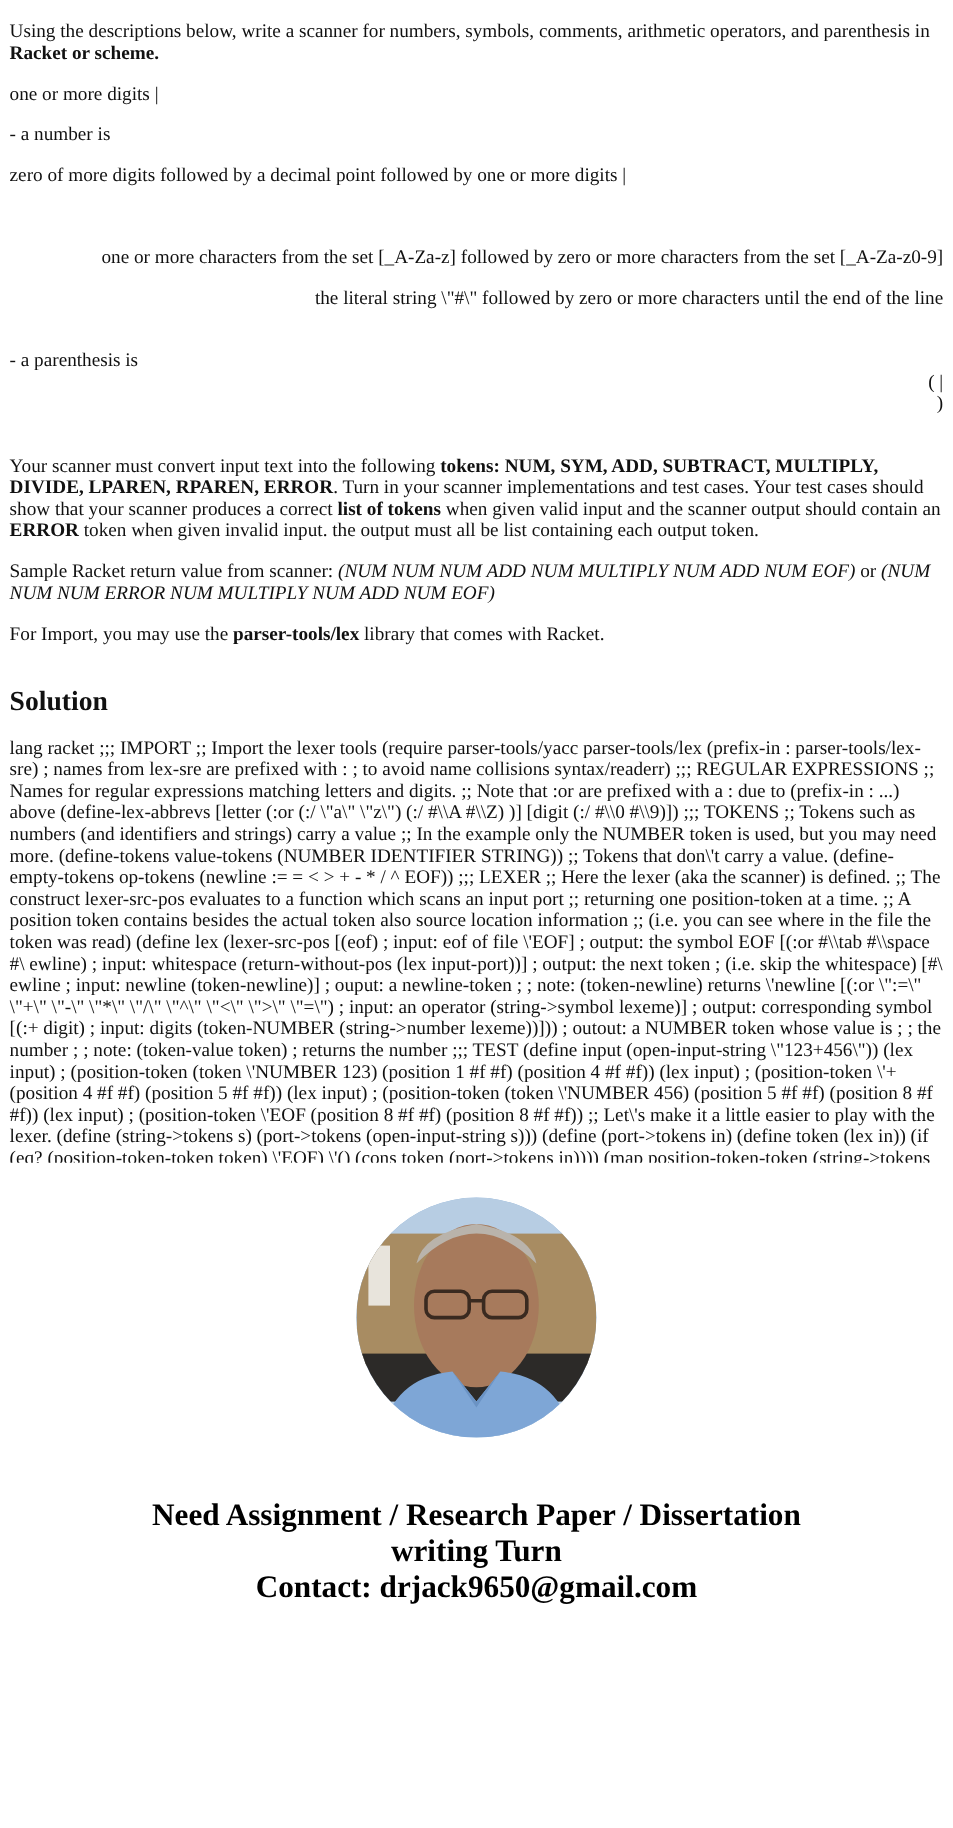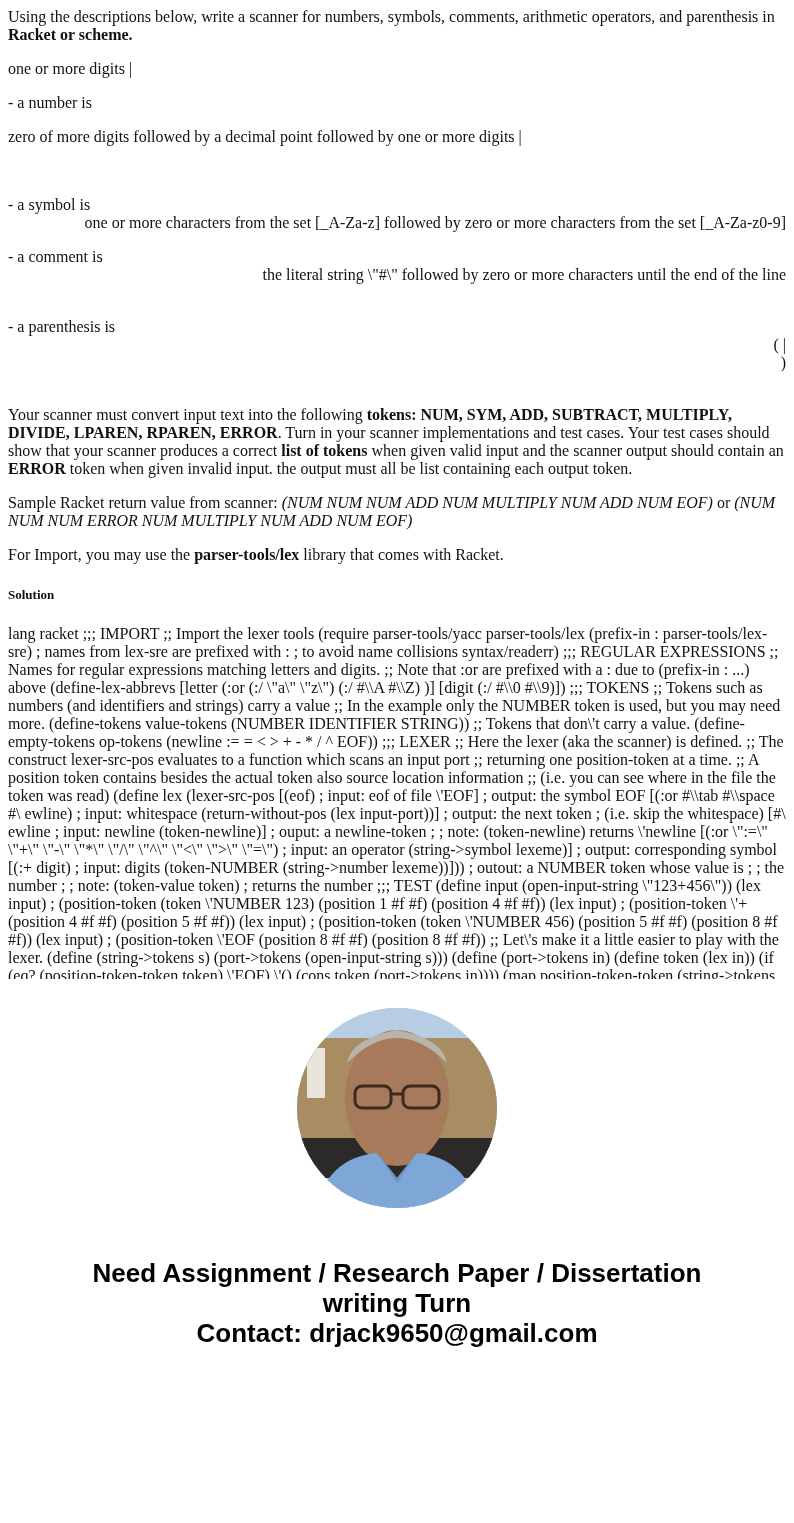--- a/index.html
+++ b/index.html
@@ -7,32 +7,32 @@
       width: 794px;
       height: 1523px;
       overflow: hidden;
       color: #111111;
       font-family: "Liberation Serif", "DejaVu Serif", serif;
       font-size: 16px;
       line-height: 18px;
     }
     .page { padding: 0 8px; position: relative; }
     p { margin: 0; }
-    .intro { padding-top: 8px; }
+    .intro { padding-top: 18px; }
     .para { margin-bottom: 16px; }
     .indent { padding-left: 20px; text-align: right; }
     b, .bold { font-weight: bold; }
     i, .ital { font-style: italic; }
     .spacer-lg { height: 34px; }
     .spacer-md { height: 18px; }
 
     .solution-heading {
-      font-size: 13px;
+      font-size: 23px;
       font-weight: bold;
-      margin: 20px 0 19px 0;
+      margin: 36px 0 19px 0;
       line-height: 22px;
     }
     .solution-box {
       height: 354px;
       overflow: hidden;
       word-wrap: break-word;
     }
 
     .avatar-wrap {
       display: flex;
@@ -42,21 +42,21 @@
     .avatar {
       width: 200px; height: 200px; border-radius: 50%;
       overflow: hidden; position: relative;
       background: #8fb2d8;
     }
     .avatar svg { display: block; }
 
     .promo {
       margin-top: 50px;
       text-align: center;
-      font-family: Liberation Sans, sans-serif;
+      font-family: Liberation Serif, serif;
       font-weight: bold;
       font-size: 26px;
       line-height: 30px;
       color: #000000;
     }
   </style>
 </head>
 <body>
 
 <div class="page">
@@ -64,26 +64,24 @@
   <div class="question">
     <p class="intro para"><span>Using the descriptions below, write a scanner for numbers, symbols, comments, arithmetic operators, and parenthesis in </span><b>Racket or scheme.</b></p>
 
     <p class="para">one or more digits |</p>
     <p class="para">- a number is</p>
     <p class="para">zero of more digits followed by a decimal point followed by one or more digits |</p>
 
     <div class="spacer-lg"></div>
 
     <div class="para">
-      <p>- a symbol is</p>
       <p class="indent">one or more characters from the set [_A-Za-z] followed by zero or more characters from the set [_A-Za-z0-9]</p>
     </div>
 
     <div class="para">
-      <p>- a comment is</p>
       <p class="indent">the literal string \"#\" followed by zero or more characters until the end of the line</p>
     </div>
 
     <div class="spacer-md"></div>
 
 
     <div class="para">
       <p>- a parenthesis is</p>
       <p class="indent">( |</p>
       <p class="indent">)</p>

